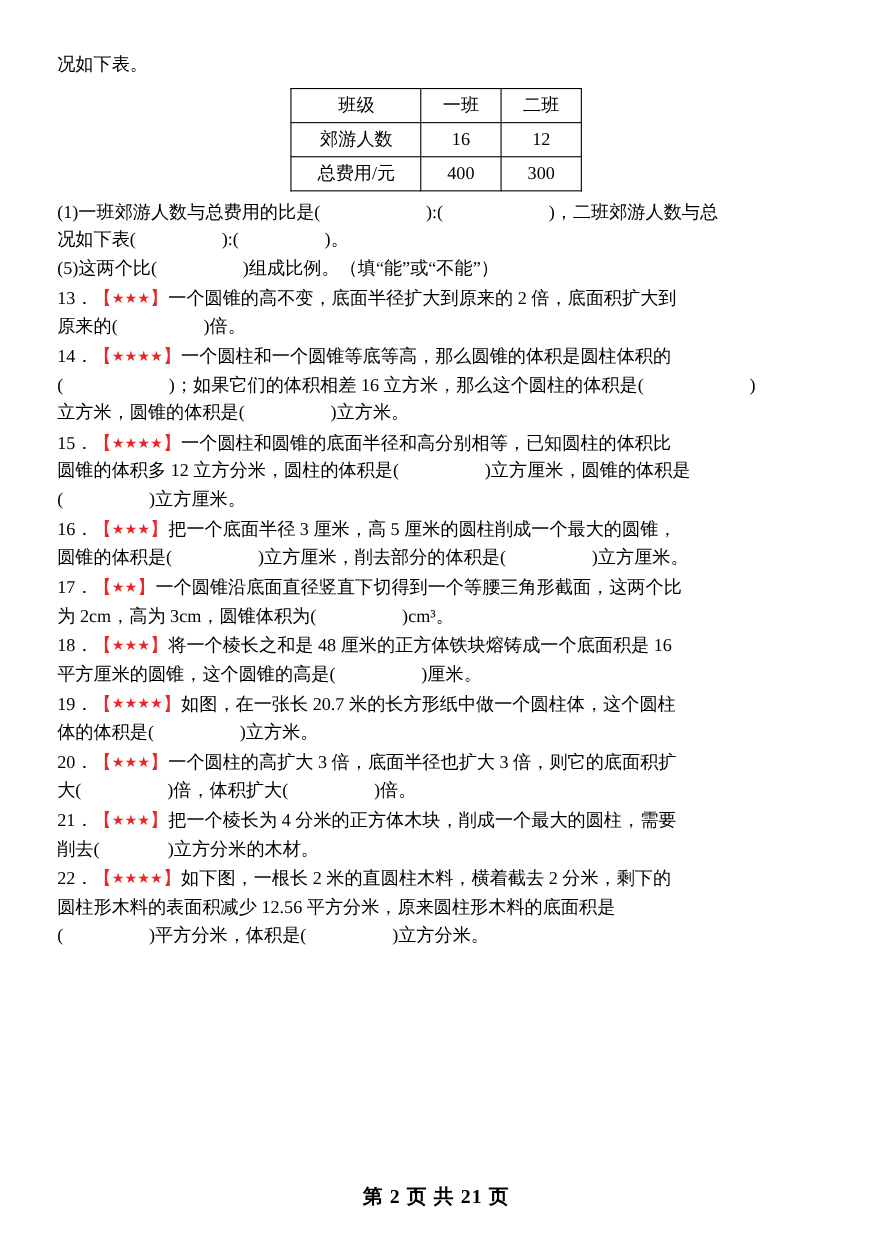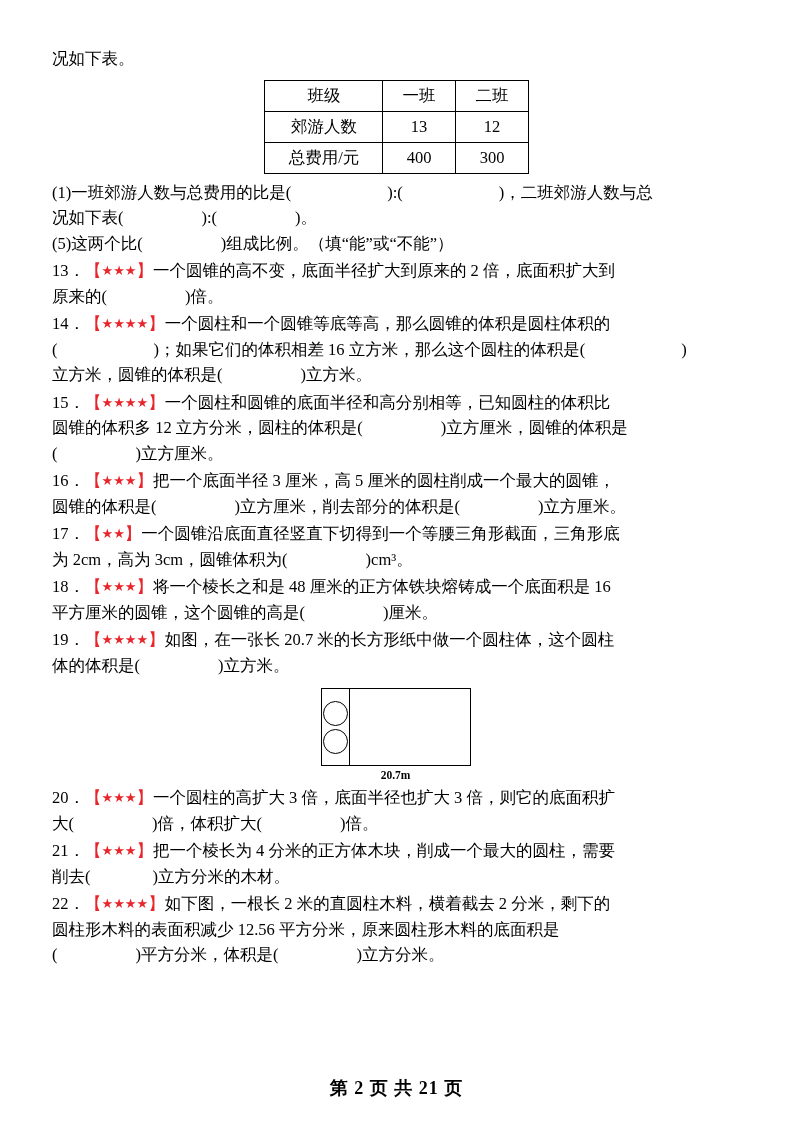--- a/index.html
+++ b/index.html
@@ -133,21 +133,21 @@
   <div class="tbl-wrap">
     <table class="info">
       <tbody>
           <tr>
         <td class="head">班级</td>
         <td class="num">一班</td>
         <td class="num">二班</td>
       </tr>
       <tr>
         <td class="head">郊游人数</td>
-        <td class="num">13</td>
+        <td class="num">16</td>
         <td class="num">12</td>
       </tr>
       <tr>
         <td class="head">总费用/元</td>
         <td class="num">400</td>
         <td class="num">300</td>
       </tr>
     </tbody>
       </table>
   </div>
@@ -178,44 +178,34 @@
     <span>圆锥的体积多 12 立方分米，圆柱的体积是(</span><span class="blank-m"></span><span>)立方厘米，圆锥的体积是</span><br>
     <span>(</span><span class="blank-m"></span><span>)立方厘米。</span>
   </div>
 
   <div class="para qblock">
     <span class="qnum">16．</span><span class="bracket">【</span><span class="star">★★★</span><span class="bracket">】</span><span>把一个底面半径 3 厘米，高 5 厘米的圆柱削成一个最大的圆锥，</span><br>
     <span>圆锥的体积是(</span><span class="blank-m"></span><span>)立方厘米，削去部分的体积是(</span><span class="blank-m"></span><span>)立方厘米。</span>
   </div>
 
   <div class="para qblock">
-    <span class="qnum">17．</span><span class="bracket">【</span><span class="star">★★</span><span class="bracket">】</span><span>一个圆锥沿底面直径竖直下切得到一个等腰三角形截面，三角形底</span><br>
+    <span class="qnum">17．</span><span class="bracket">【</span><span class="star">★★</span><span class="bracket">】</span><span>一个圆锥沿底面直径竖直下切得到一个等腰三角形截面，这两个比</span><br>
     <span>为 2cm，高为 3cm，圆锥体积为(</span><span class="blank-m"></span><span>)cm³。</span>
   </div>
 
   <div class="para qblock">
     <span class="qnum">18．</span><span class="bracket">【</span><span class="star">★★★</span><span class="bracket">】</span><span>将一个棱长之和是 48 厘米的正方体铁块熔铸成一个底面积是 16</span><br>
     <span>平方厘米的圆锥，这个圆锥的高是(</span><span class="blank-m"></span><span>)厘米。</span>
   </div>
 
   <div class="para qblock">
     <span class="qnum">19．</span><span class="bracket">【</span><span class="star">★★★★</span><span class="bracket">】</span><span>如图，在一张长 20.7 米的长方形纸中做一个圆柱体，这个圆柱</span><br>
     <span>体的体积是(</span><span class="blank-m"></span><span>)立方米。</span>
   </div>
 
-  <div class="fig-wrap">
-    <div class="figure">
-      <div class="rect">
-        <div class="vline"></div>
-        <div class="circ top"></div>
-        <div class="circ bot"></div>
-      </div>
-      <div class="fig-label">20.7m</div>
-    </div>
-  </div>
 
   <div class="para qblock">
     <span class="qnum">20．</span><span class="bracket">【</span><span class="star">★★★</span><span class="bracket">】</span><span>一个圆柱的高扩大 3 倍，底面半径也扩大 3 倍，则它的底面积扩</span><br>
     <span>大(</span><span class="blank-m"></span><span>)倍，体积扩大(</span><span class="blank-m"></span><span>)倍。</span>
   </div>
 
   <div class="para qblock">
     <span class="qnum">21．</span><span class="bracket">【</span><span class="star">★★★</span><span class="bracket">】</span><span>把一个棱长为 4 分米的正方体木块，削成一个最大的圆柱，需要</span><br>
     <span>削去(</span><span class="blank-s"></span><span>)立方分米的木材。</span>
   </div>

